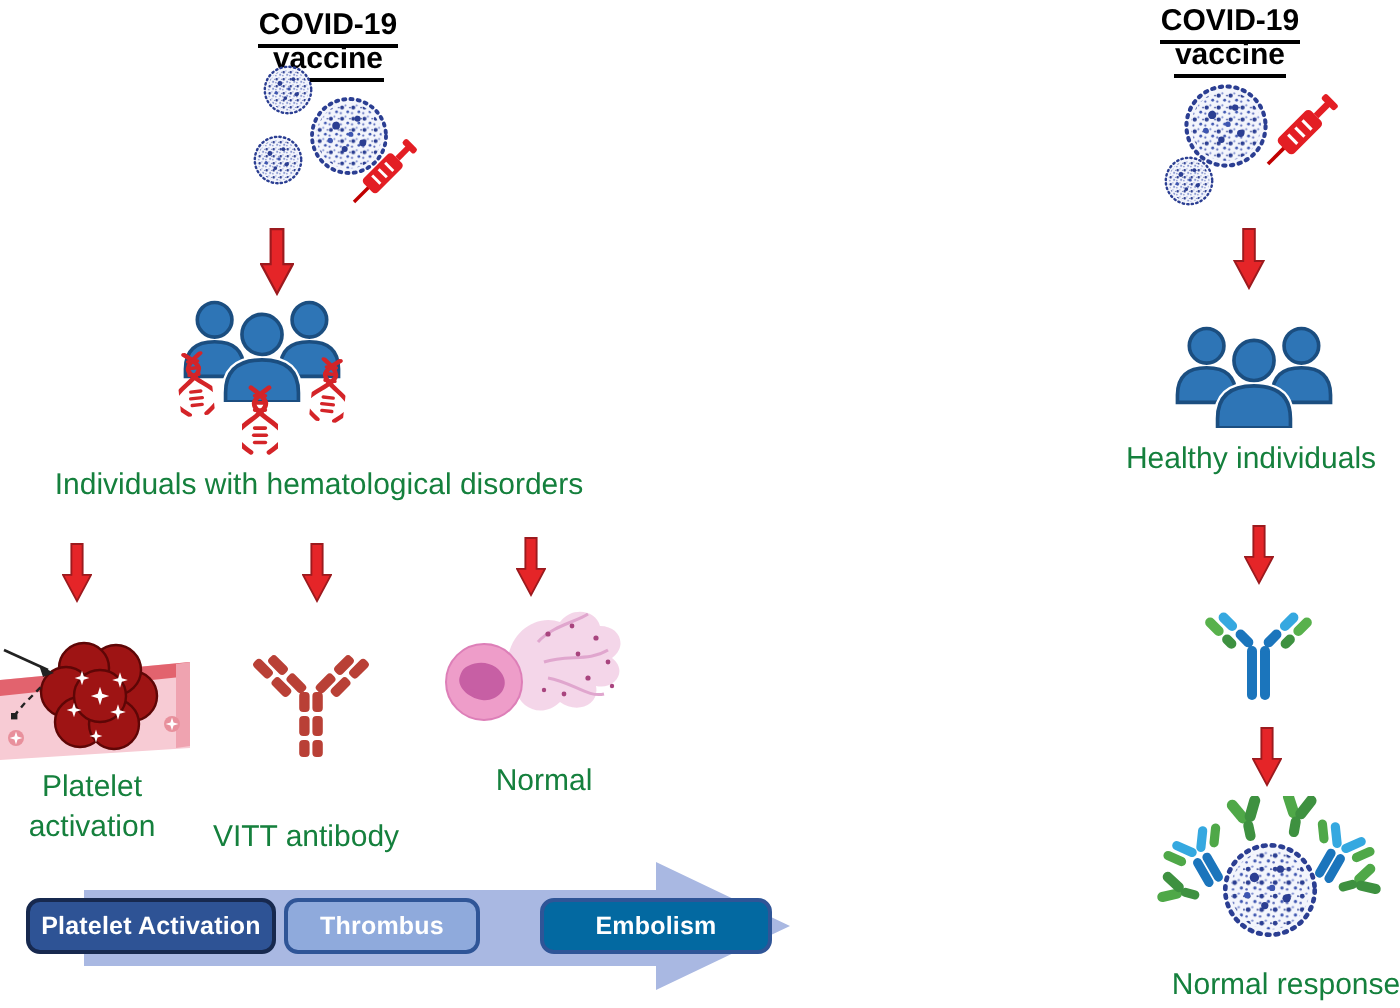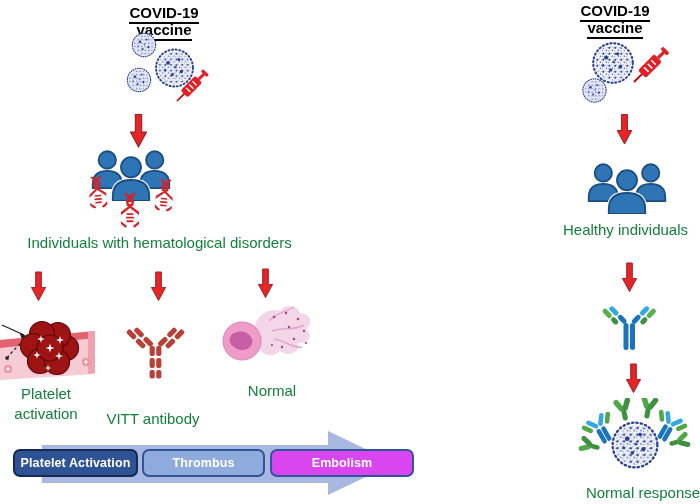--- a/index.html
+++ b/index.html
@@ -15,22 +15,22 @@
   .cap{
     position:absolute;font-size:15px;line-height:1.3;text-align:center;color:#15803d;
   }
   .proc{position:absolute;left:13px;top:428px;width:385px;height:72px;}
   .step{
     position:absolute;top:21px;height:28px;box-sizing:border-box;border-radius:7px;
     border:2.2px solid #2F5597;color:#ffffff;font-weight:bold;font-size:12.5px;
     display:flex;align-items:center;justify-content:center;letter-spacing:.1px;
   }
   .step1{left:0;width:125px;background:#2E5395;border-color:#17294F;}
-  .step2{left:129px;width:123px;background:#8FAADC;}
-  .step3{left:257px;width:144px;background:#d946ef;}
+  .step2{left:129px;width:98px;background:#8FAADC;}
+  .step3{left:257px;width:116px;background:#0369a1;}
 </style>
 </head>
 <body>
 
 <div class="canvas">
 
   <svg width="0" height="0" style="position:absolute" aria-hidden="true">
     <defs>
       <pattern id="vdots" width="13" height="13" patternUnits="userSpaceOnUse">
         <circle cx="3" cy="4" r="2.3" fill="#2B3E92"></circle>

